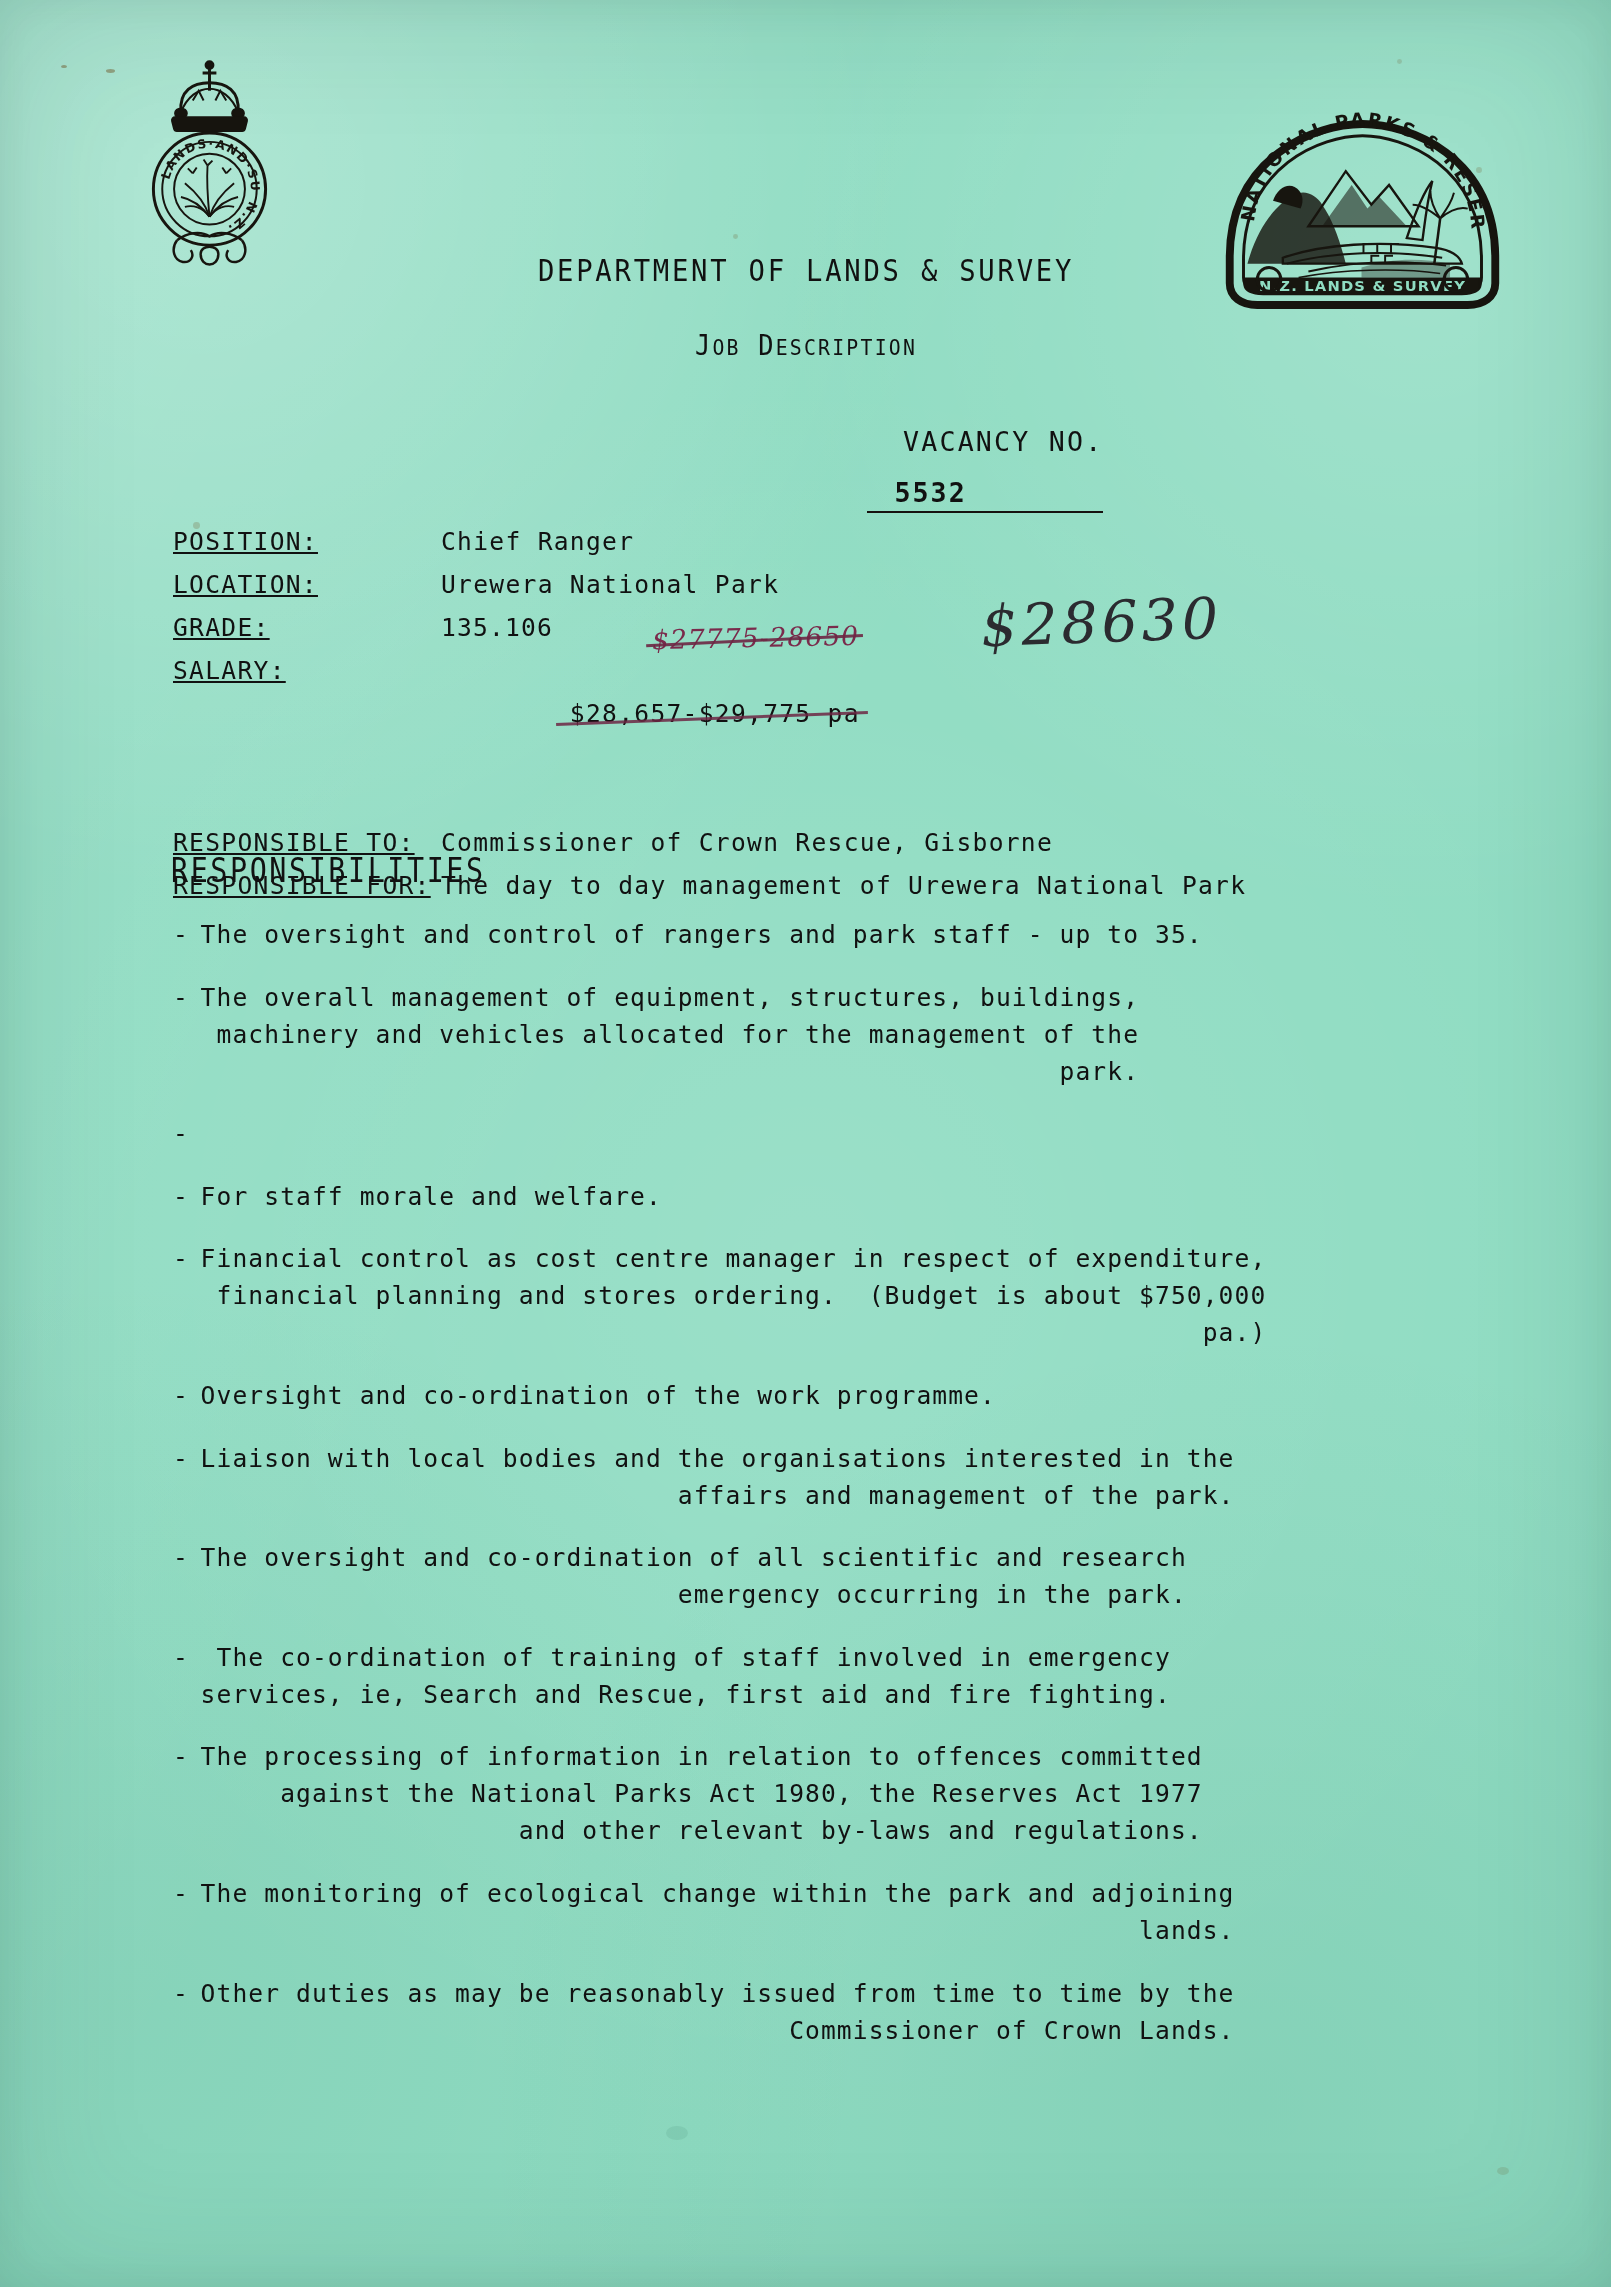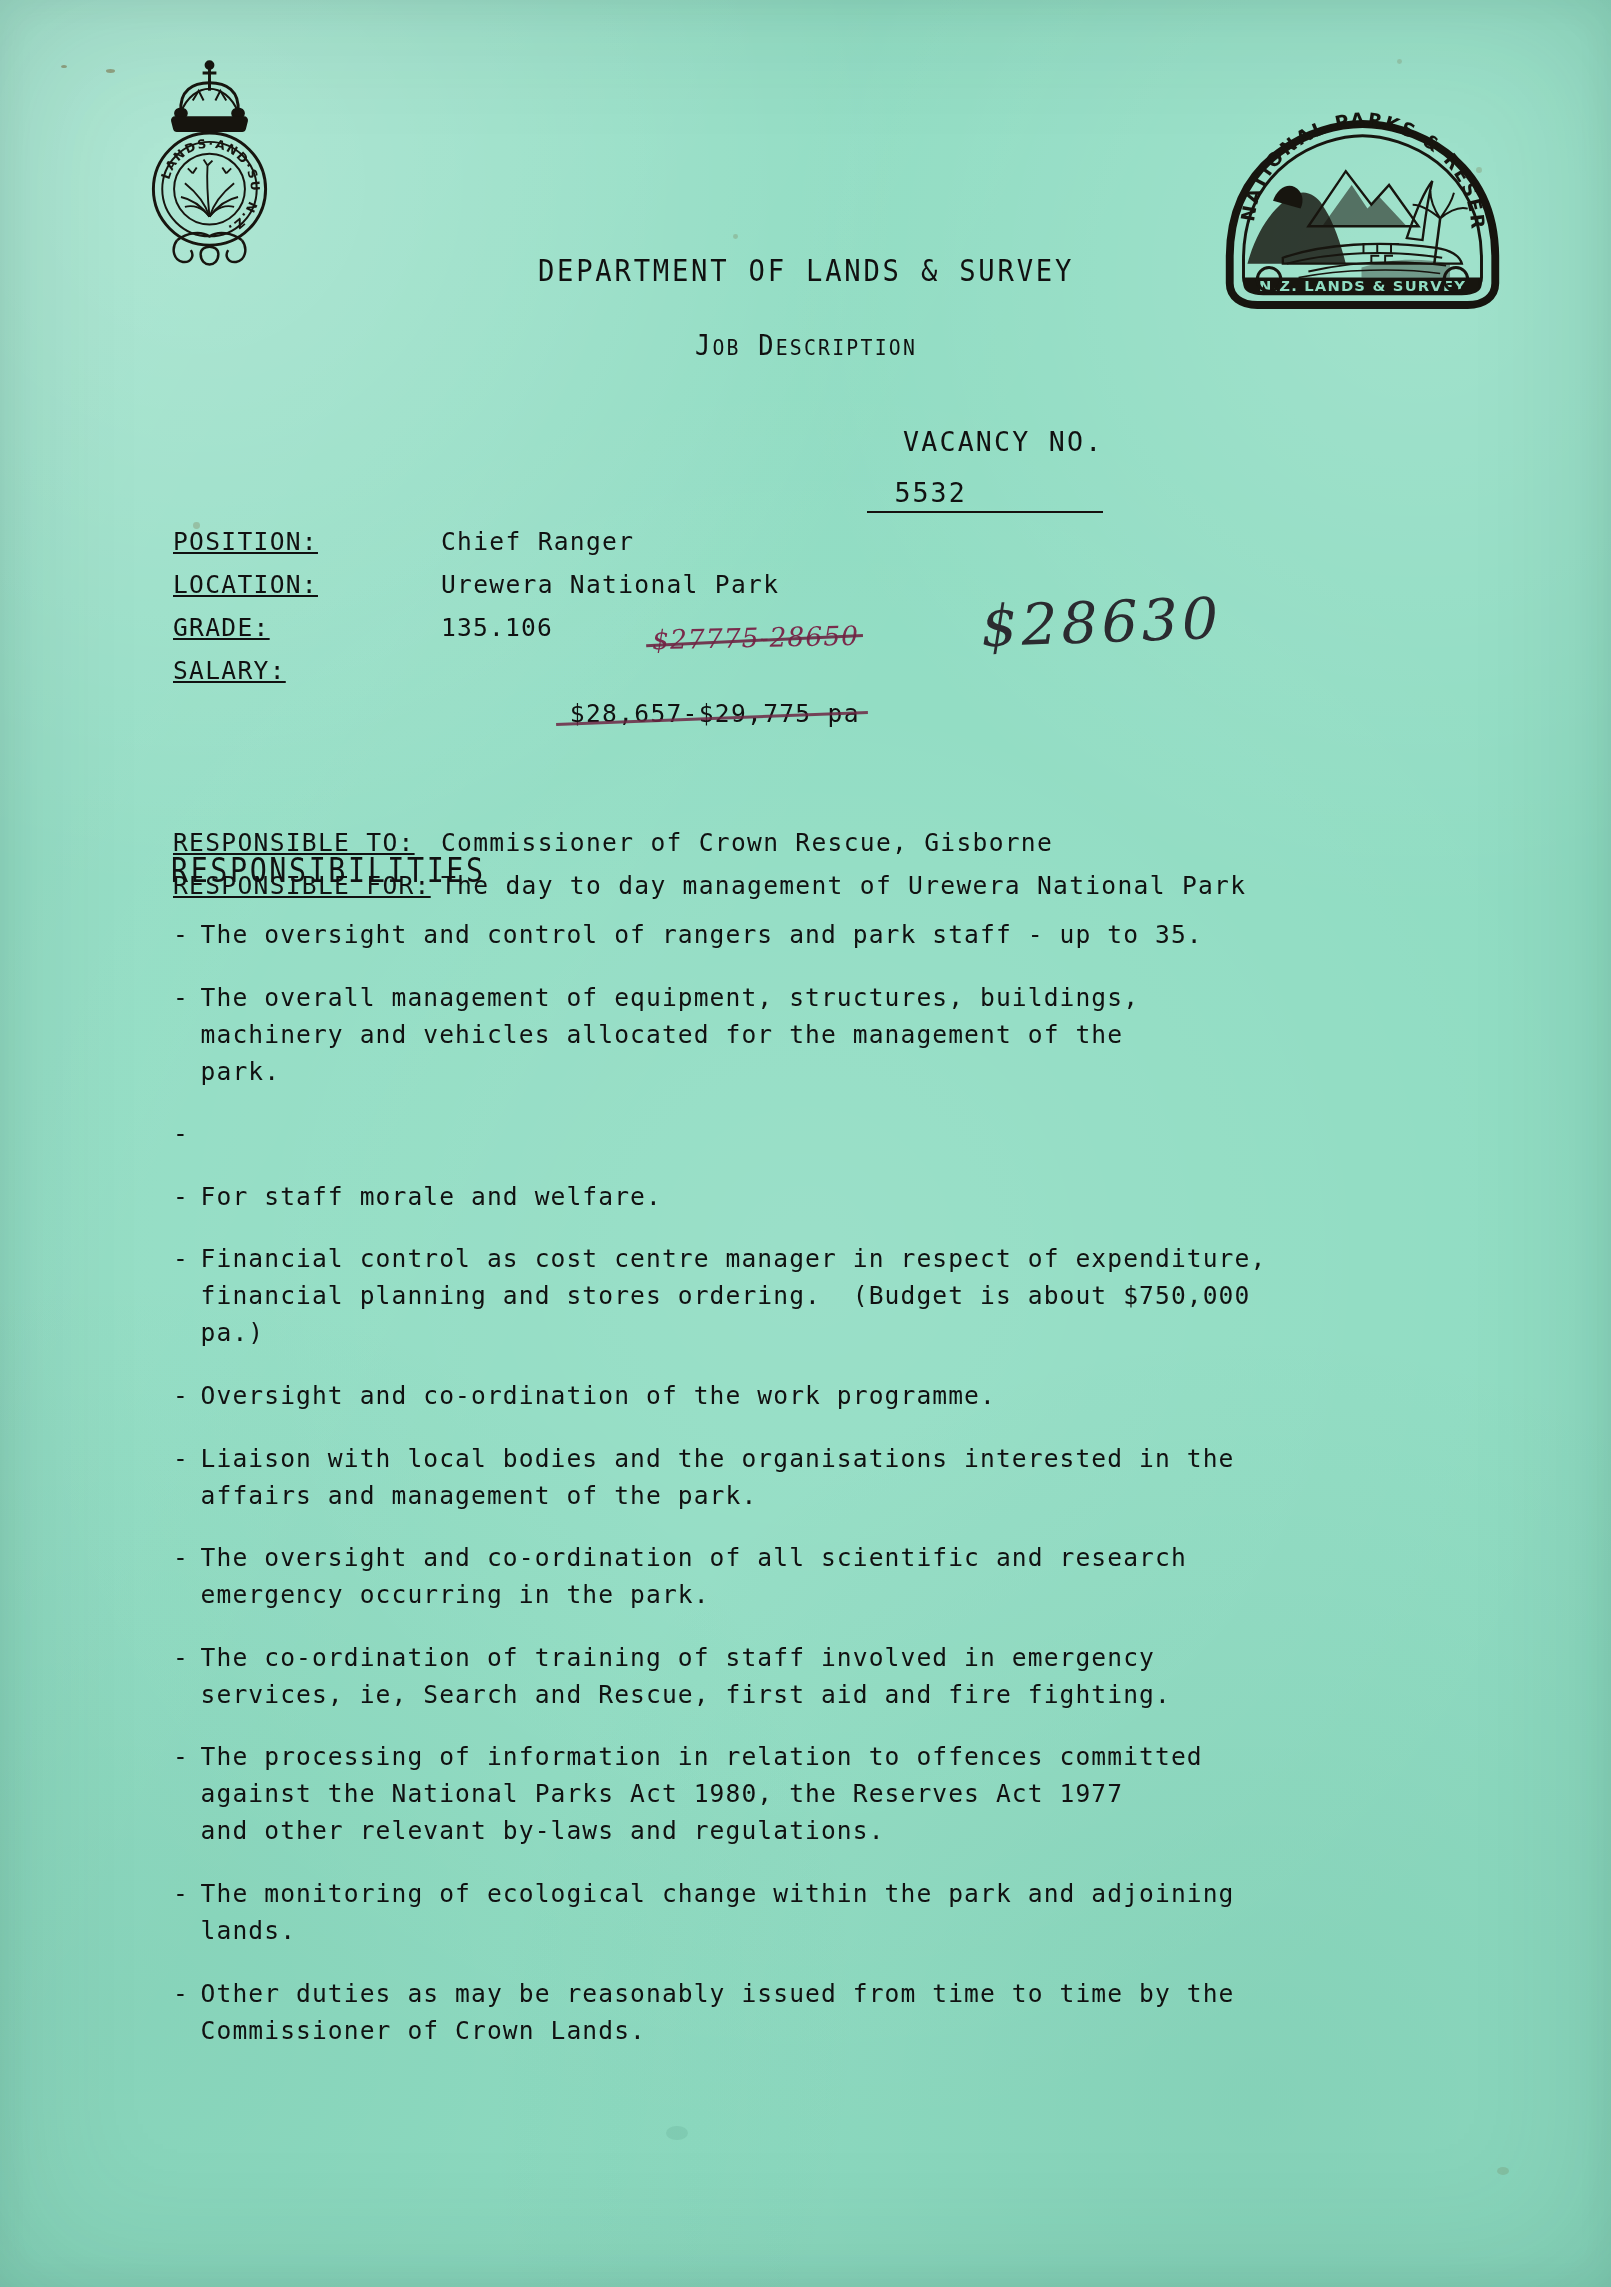--- a/index.html
+++ b/index.html
@@ -48,21 +48,21 @@
   }
   .smallcaps .sc{font-size:0.78em;}
 
   .vacancy-row{
     position:absolute;left:867px;top:426px;
     font-size:26.6px;letter-spacing:2.2px;
     display:flex;align-items:flex-end;gap:19.7px;flex-direction:column;
   }
   .vacancy-value{
     min-width:197px;border-bottom:2.5px solid #16110f;
-    padding:0 11.8px 3px 27.6px;font-size:26.6px;letter-spacing:2px;
+    padding:0 11.8px 3px 27.6px;font-size:26.6px;letter-spacing:2px;font-weight:bold;
   }
 
   
   .fields{position:absolute;left:173px;top:520px;font-size:24.6px;line-height:43px;letter-spacing:1.3px;}
   .field-row{display:flex;align-items:flex-start;position:relative;}
   .field-label{width:268px;flex:0 0 268px;white-space:pre;text-decoration:underline;}
   .field-value{white-space:pre;}
   .row-grade .field-value{letter-spacing:1.2px;}
 
   
@@ -96,21 +96,21 @@
   .section-head{
     position:absolute;left:171px;top:851px;
     font-size:33px;letter-spacing:3px;transform:scaleX(0.86);transform-origin:left center;
   }
   .resp-list{
     position:absolute;left:173px;top:916px;width:1290px;
     font-size:24.6px;line-height:37px;letter-spacing:1.1px;
   }
   .resp-item{display:flex;margin-bottom:25.6px;}
   .resp-dash{flex:0 0 27.6px;}
-  .resp-text{white-space:pre-wrap;}
+  .resp-text{white-space:pre-wrap;text-align:right;}
 </style>
 </head>
 <body>
 
 <div class="page">
 
   <div class="paper-texture"></div>
 
   <div class="crest">
     <svg viewBox="0 0 190 220" width="187" height="217">

